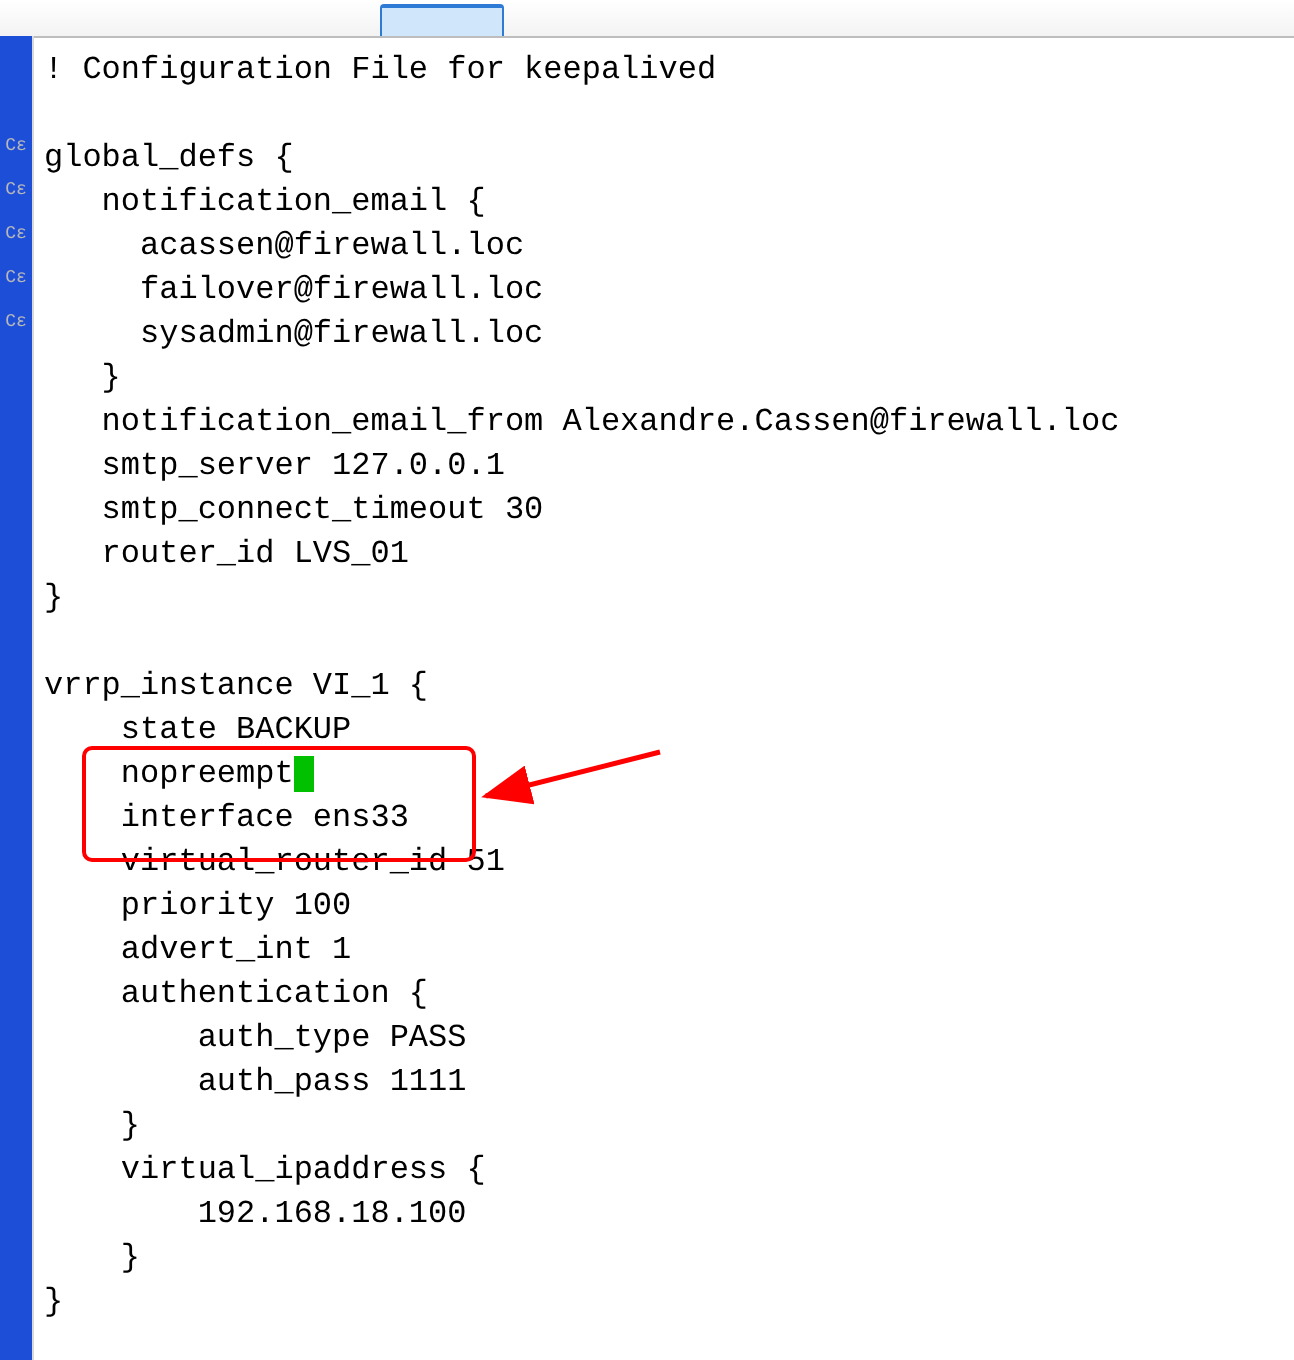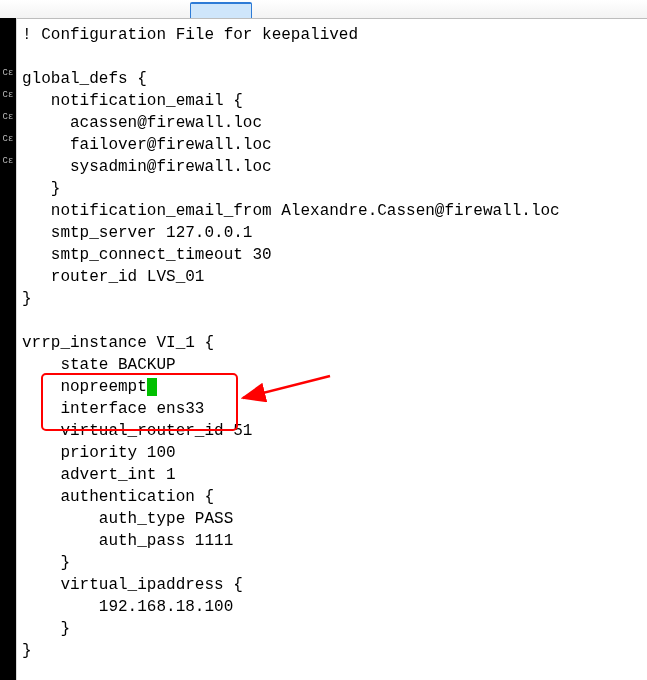--- a/index.html
+++ b/index.html
@@ -1,20 +1,20 @@
 <!DOCTYPE html>
 <html><head>
 <meta charset="utf-8">
 <style>
   html,body{margin:0;padding:0;background:#fff;width:647px;height:680px;overflow:hidden}
   body{font-family:"Consolas","Courier New",monospace;font-size:16px;line-height:22px;color:#000;position:relative}
   .tab-strip{height:18px;border-bottom:1px solid #bdbdbd;background:linear-gradient(#fff,#f3f3f3);display:flex;align-items:flex-end}
   .tab-strip .spacer{width:190px}
   .tab-strip .tab{width:60px;height:14px;border-top:2px solid #2e7bd6;border-left:1px solid #2e7bd6;border-right:1px solid #2e7bd6;background:#cfe6fb;border-radius:2px 2px 0 0}
-  .gutter{position:absolute;left:0;top:18px;width:16px;bottom:0;background:#000000;border-right:1px solid #d9d9d9;color:#b8b8b8;font-size:9px;text-align:center}
+  .gutter{position:absolute;left:0;top:18px;width:16px;bottom:0;background:#1d4ed8;border-right:1px solid #d9d9d9;color:#b8b8b8;font-size:9px;text-align:center}
   .gutter div{height:22px;line-height:22px}
   .code{position:absolute;left:16px;right:0;top:18px;bottom:0;padding:6px 6px 0 6px;white-space:pre}
   .find-icon{position:absolute;left:2px;top:23px;width:11px;height:11px}
   .hl-box{position:absolute;border:2px solid #ff0000;border-radius:5px;pointer-events:none}
   .cursor{display:inline-block;width:10px;height:18px;background:#00c000;vertical-align:text-bottom}
   .arrow{position:absolute;pointer-events:none}
 </style>
 </head>
 <body>
 

